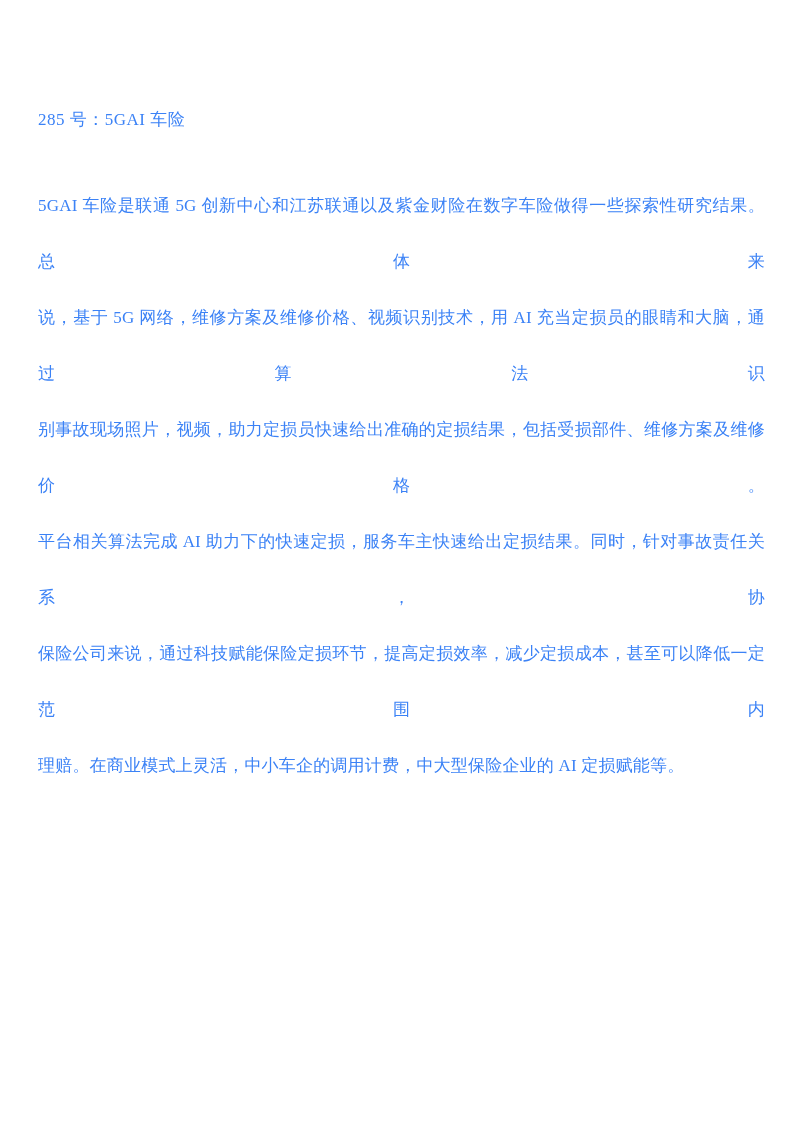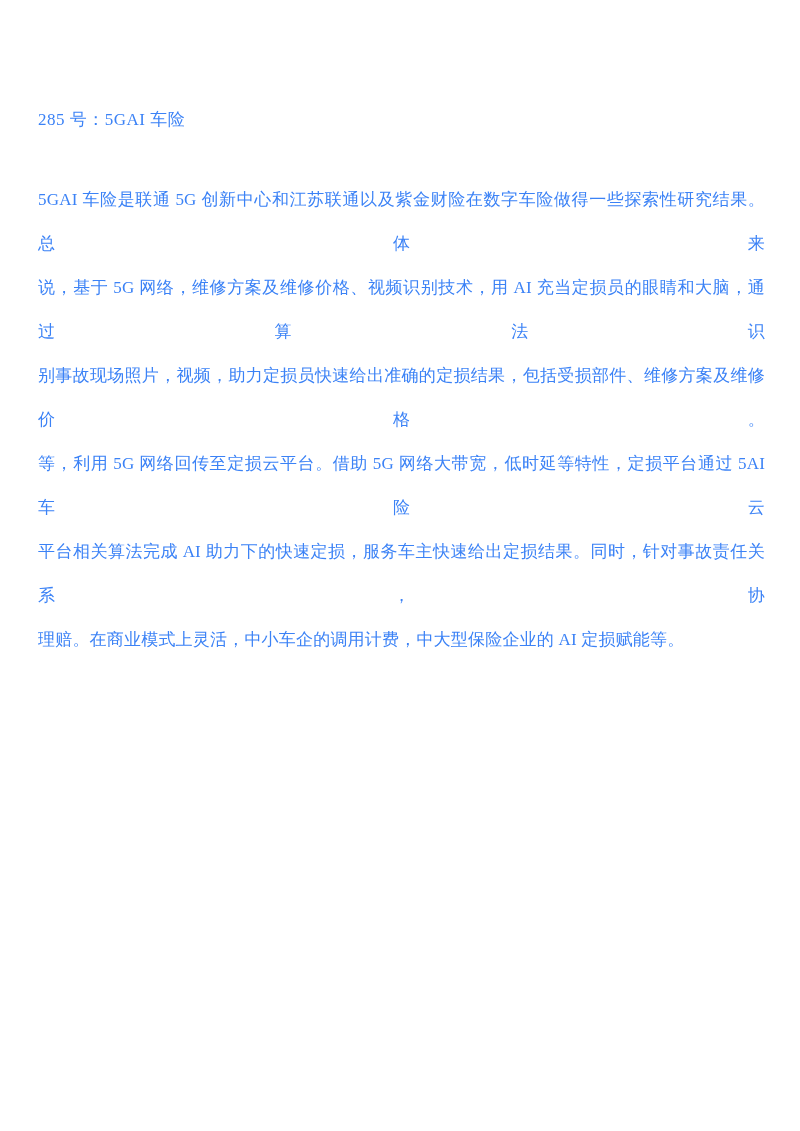--- a/index.html
+++ b/index.html
@@ -22,38 +22,38 @@
     line-height: 20px;
     font-weight: normal;
     letter-spacing: 0.5px;
     margin-bottom: 48px;
   }
   .doc-body {
     width: 100%;
   }
   .doc-body .line {
     font-size: 17px;
-    line-height: 44px;
+    line-height: 56px;
     white-space: normal;
     text-align: justify;
     text-align-last: justify;
     letter-spacing: 0.2px;
   }
   .doc-body .line.last {
     text-align: right;
     text-align-last: left;
   }
 </style>
 </head>
 <body>
 
 <div class="page">
   <h1 class="doc-title">285 号：5GAI 车险</h1>
 
   <div class="doc-body">
     <div class="line">5GAI 车险是联通 5G 创新中心和江苏联通以及紫金财险在数字车险做得一些探索性研究结果。总体来</div>
     <div class="line">说，基于 5G 网络，维修方案及维修价格、视频识别技术，用 AI 充当定损员的眼睛和大脑，通过算法识</div>
     <div class="line">别事故现场照片，视频，助力定损员快速给出准确的定损结果，包括受损部件、维修方案及维修价格。</div>
-    <div class="line">等，利用 5G 网络回传至定损云平台。借助 5G 网络大带宽，低时延等特性，定损平台通过 5AI 车险云</div>
     <div class="line">平台相关算法完成 AI 助力下的快速定损，服务车主快速给出定损结果。同时，针对事故责任关系，协</div>
+    <div class="line">保险公司来说，通过科技赋能保险定损环节，提高定损效率，减少定损成本，甚至可以降低一定范围内</div>
     <div class="line last">理赔。在商业模式上灵活，中小车企的调用计费，中大型保险企业的 AI 定损赋能等。</div>
   </div>
 </div>
 
 </body></html>

